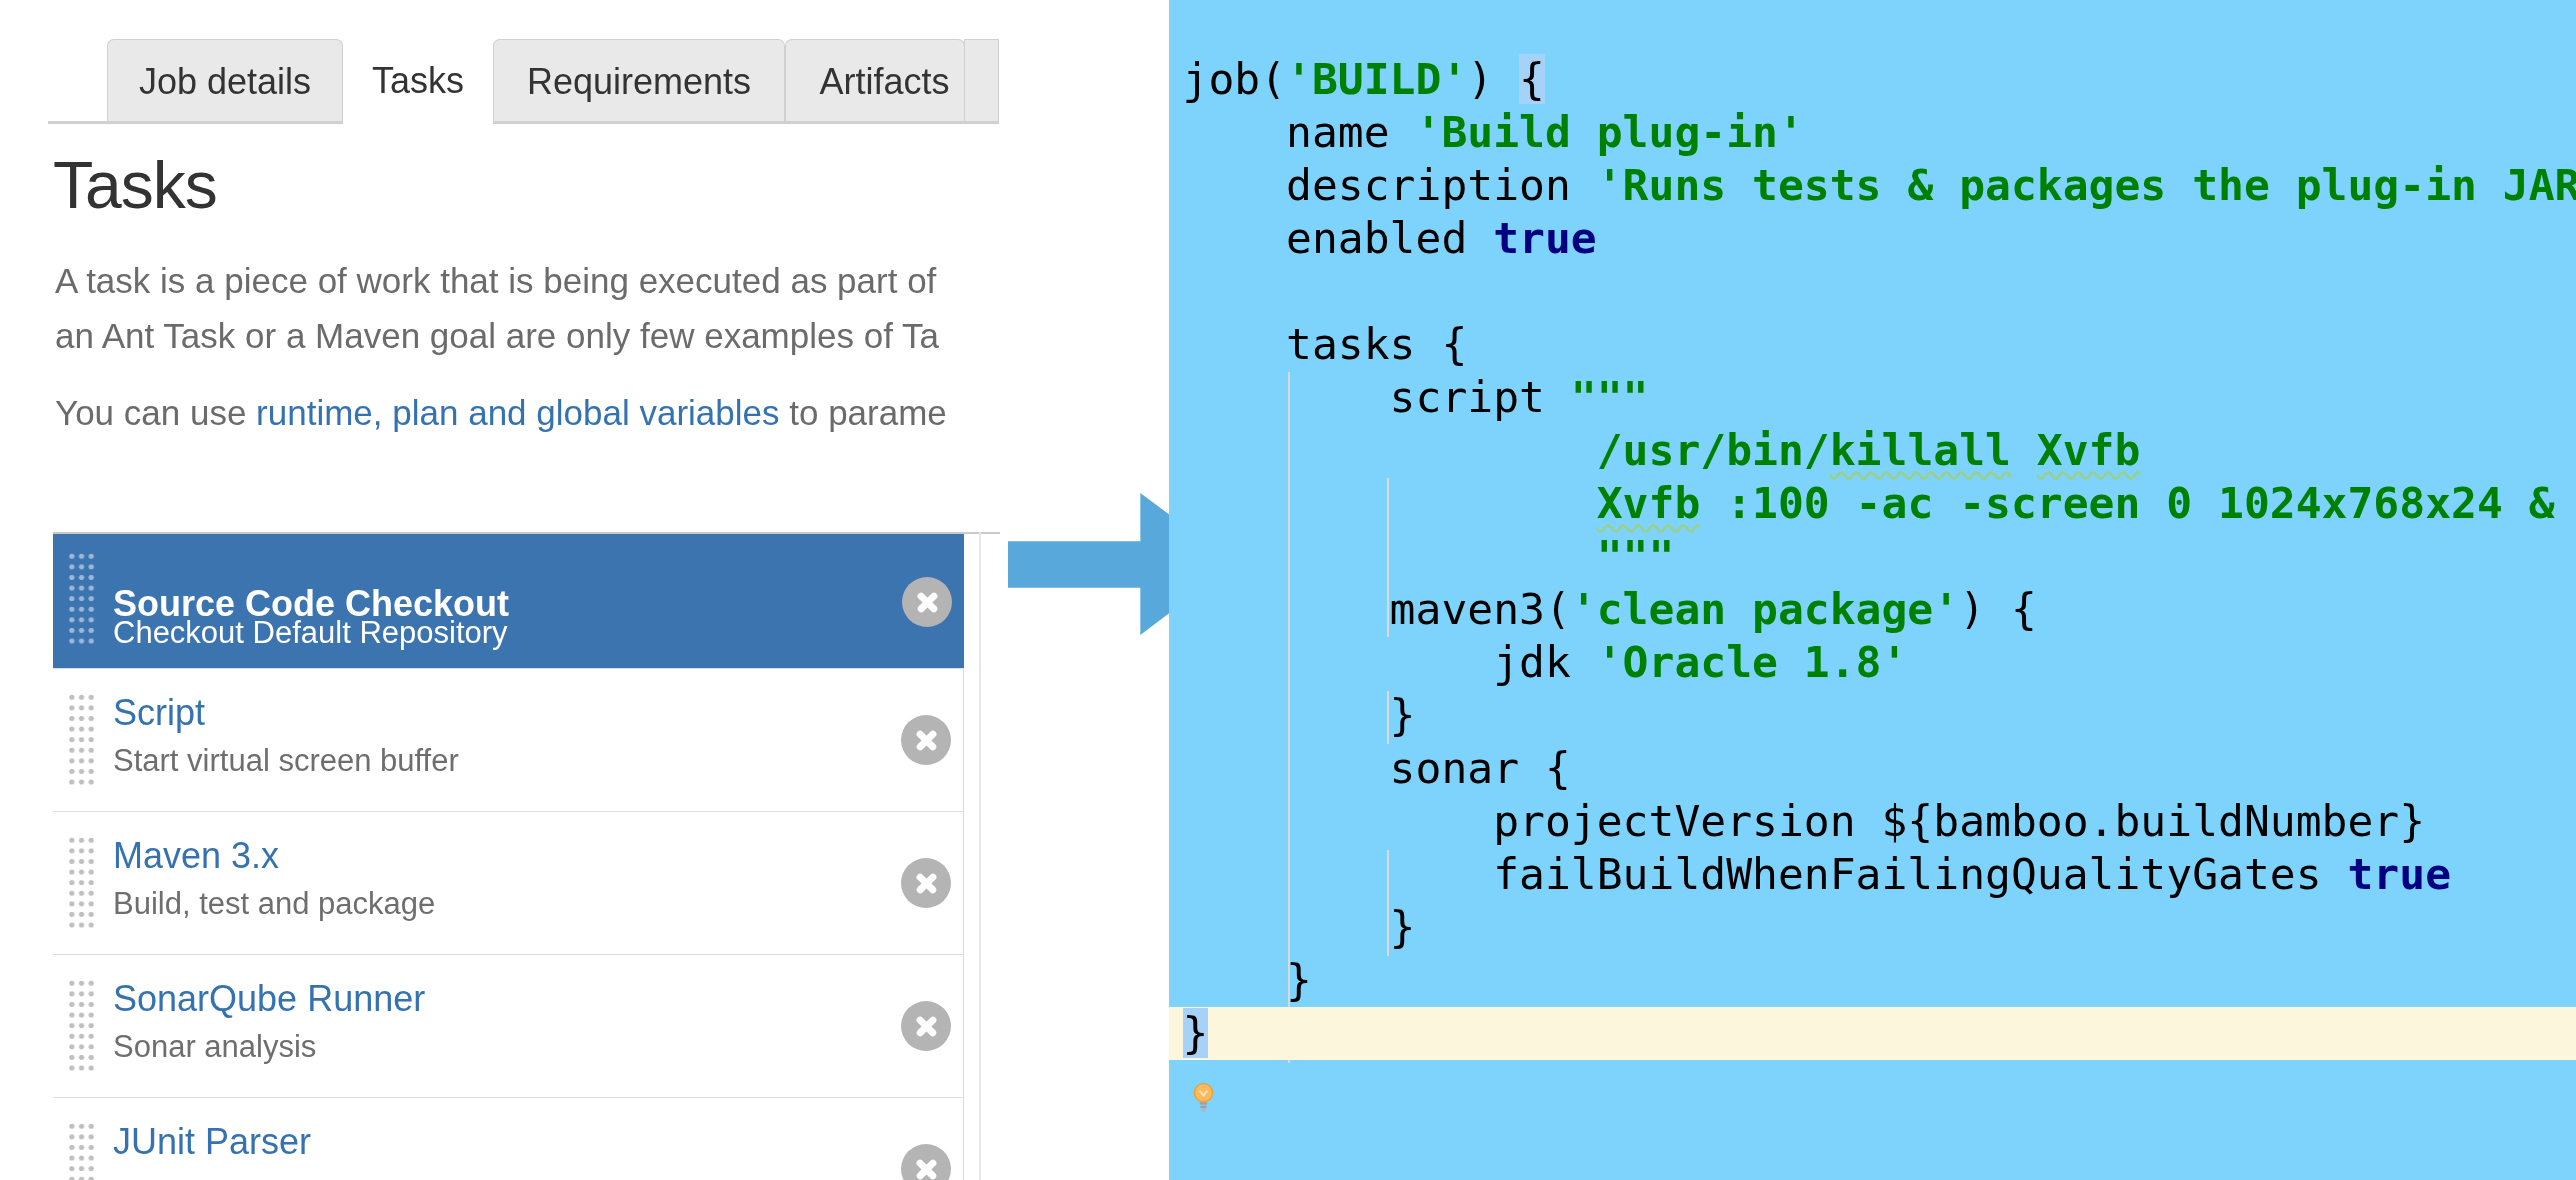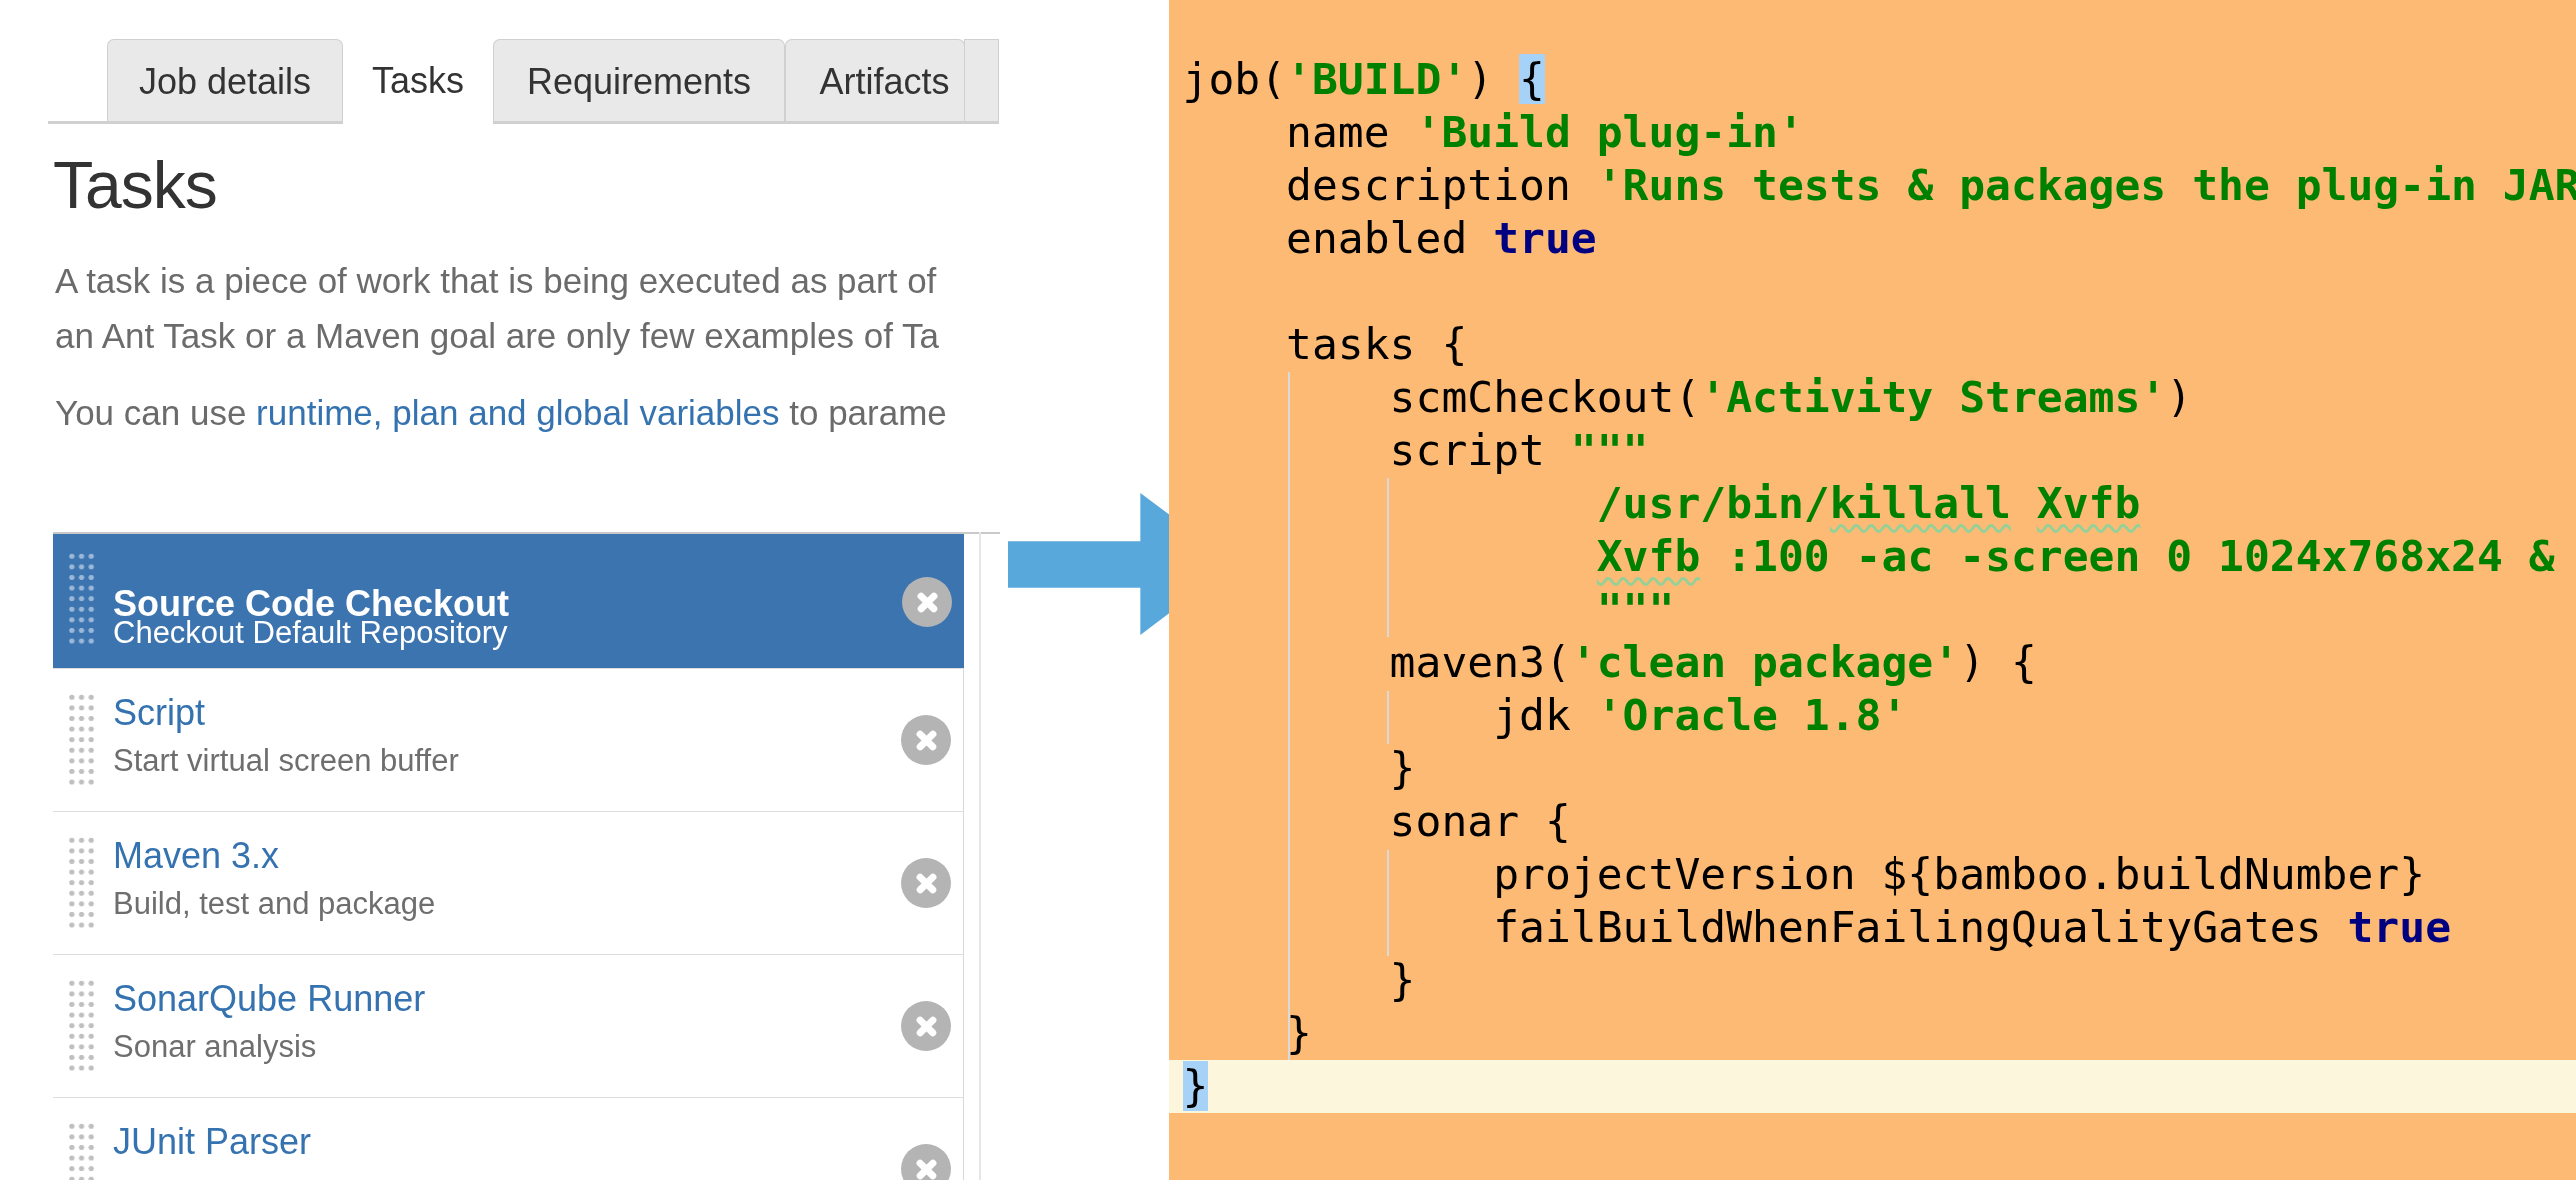--- a/index.html
+++ b/index.html
@@ -77,21 +77,21 @@
   .delete-btn::before,.delete-btn::after{content:"";position:absolute;left:12.6px;top:22px;width:25px;height:6.8px;
               border-radius:3.9px;background:#fff;}
   .delete-btn::before{transform:rotate(45deg);}
   .delete-btn::after{transform:rotate(-45deg);}
 
   
   .big-arrow{position:absolute;left:1008px;top:493px;}
   .big-arrow polygon{fill:var(--arrow-blue);}
 
   
-  .editor{position:absolute;left:1169px;top:0;width:1407px;height:1181px;background:#fdba74;}
+  .editor{position:absolute;left:1169px;top:0;width:1407px;height:1181px;background:#7dd3fc;}
   .code-lines{position:absolute;left:0;top:53px;right:0;}
   .code-line{height:53px;line-height:53px;padding-left:13.5px;white-space:pre;
              font-family:"DejaVu Sans Mono","Liberation Mono",monospace;
              font-size:43px;color:var(--code-plain);cursor:text;}
   .code-line.caret{background:var(--caret-line-yellow);}
   .str{color:var(--code-string-green);font-weight:bold;}
   .kw{color:var(--code-keyword-navy);font-weight:bold;}
   .pl{color:var(--code-plain);}
   .hl{background:var(--bracket-highlight-blue);}
   .sq{text-decoration:underline;text-decoration-style:wavy;
@@ -192,21 +192,20 @@
       <rect x="9.5" y="28.2" width="5" height="2.6" rx="1.2" fill="#b5b5b5"></rect>
     </svg>
 
     <div class="code-lines">
         <div class="code-line"><span class="pl">job(</span><span class="str">'BUILD'</span><span class="pl">) </span><span class="hl">{</span></div>
         <div class="code-line"><span class="pl">    name </span><span class="str">'Build plug-in'</span></div>
         <div class="code-line"><span class="pl">    description </span><span class="str">'Runs tests &amp; packages the plug-in JAR'</span></div>
         <div class="code-line"><span class="pl">    enabled </span><span class="kw">true</span></div>
         <div class="code-line"></div>
         <div class="code-line"><span class="pl">    tasks {</span></div>
-        <div class="code-line"><span class="pl">        scmCheckout(</span><span class="str">'Activity Streams'</span><span class="pl">)</span></div>
         <div class="code-line"><span class="pl">        script </span><span class="str">"""</span></div>
         <div class="code-line"><span class="str">                /usr/bin/</span><span class="str sq">killall</span><span class="str"> </span><span class="str sq">Xvfb</span></div>
         <div class="code-line"><span class="str">                </span><span class="str sq">Xvfb</span><span class="str"> :100 -ac -screen 0 1024x768x24 &amp;</span></div>
         <div class="code-line"><span class="str">                """</span></div>
         <div class="code-line"><span class="pl">        maven3(</span><span class="str">'clean package'</span><span class="pl">) {</span></div>
         <div class="code-line"><span class="pl">            jdk </span><span class="str">'Oracle 1.8'</span></div>
         <div class="code-line"><span class="pl">        }</span></div>
         <div class="code-line"><span class="pl">        sonar {</span></div>
         <div class="code-line"><span class="pl">            projectVersion ${bamboo.buildNumber}</span></div>
         <div class="code-line"><span class="pl">            failBuildWhenFailingQualityGates </span><span class="kw">true</span></div>

